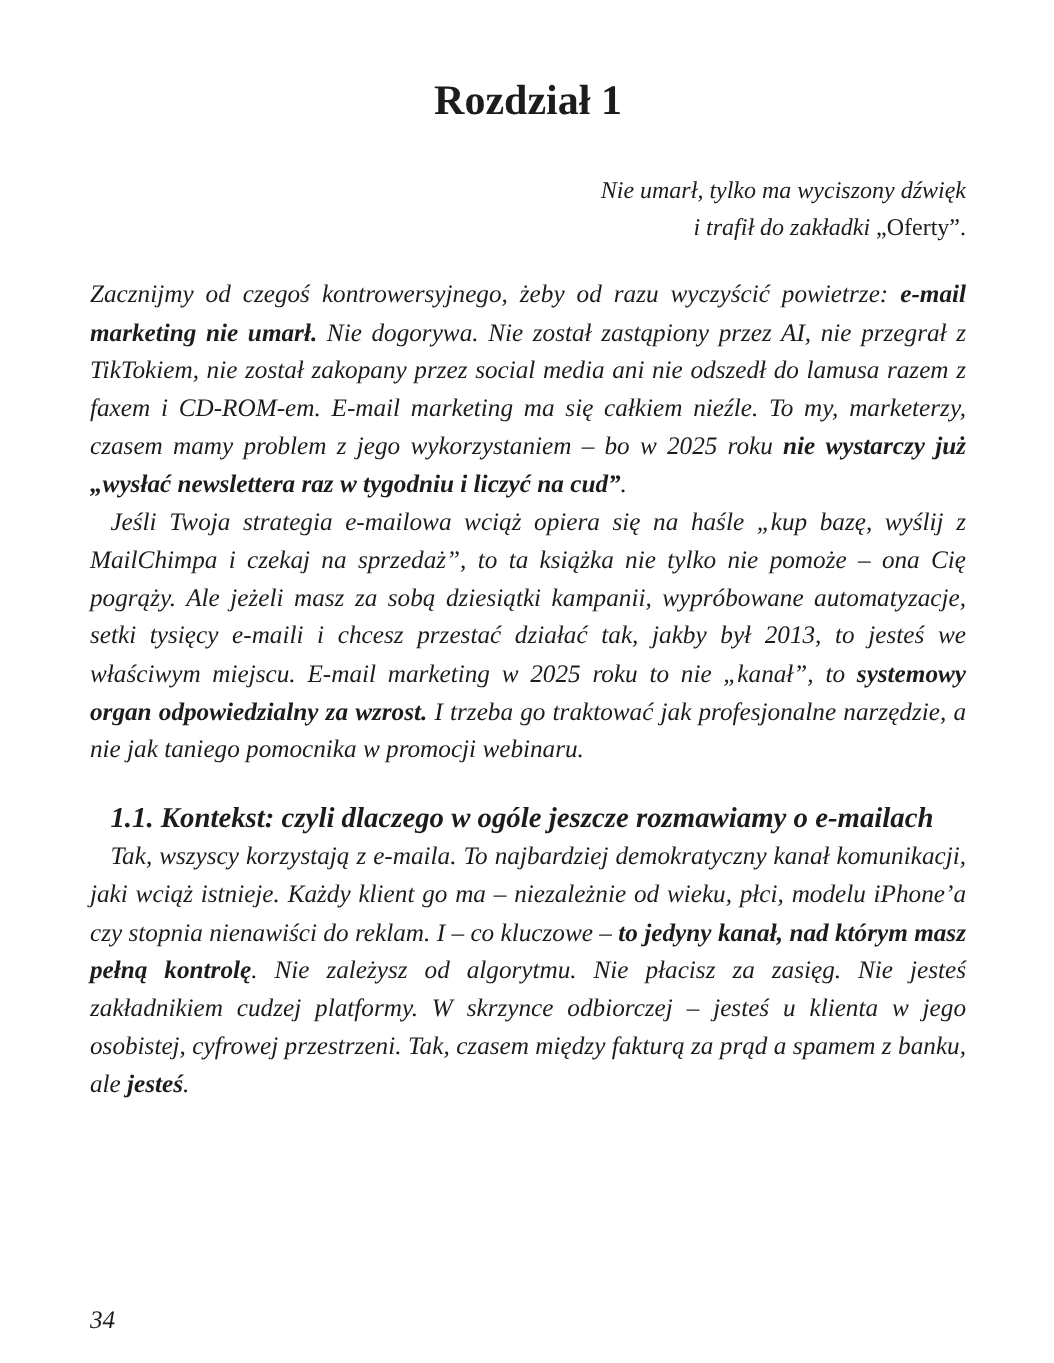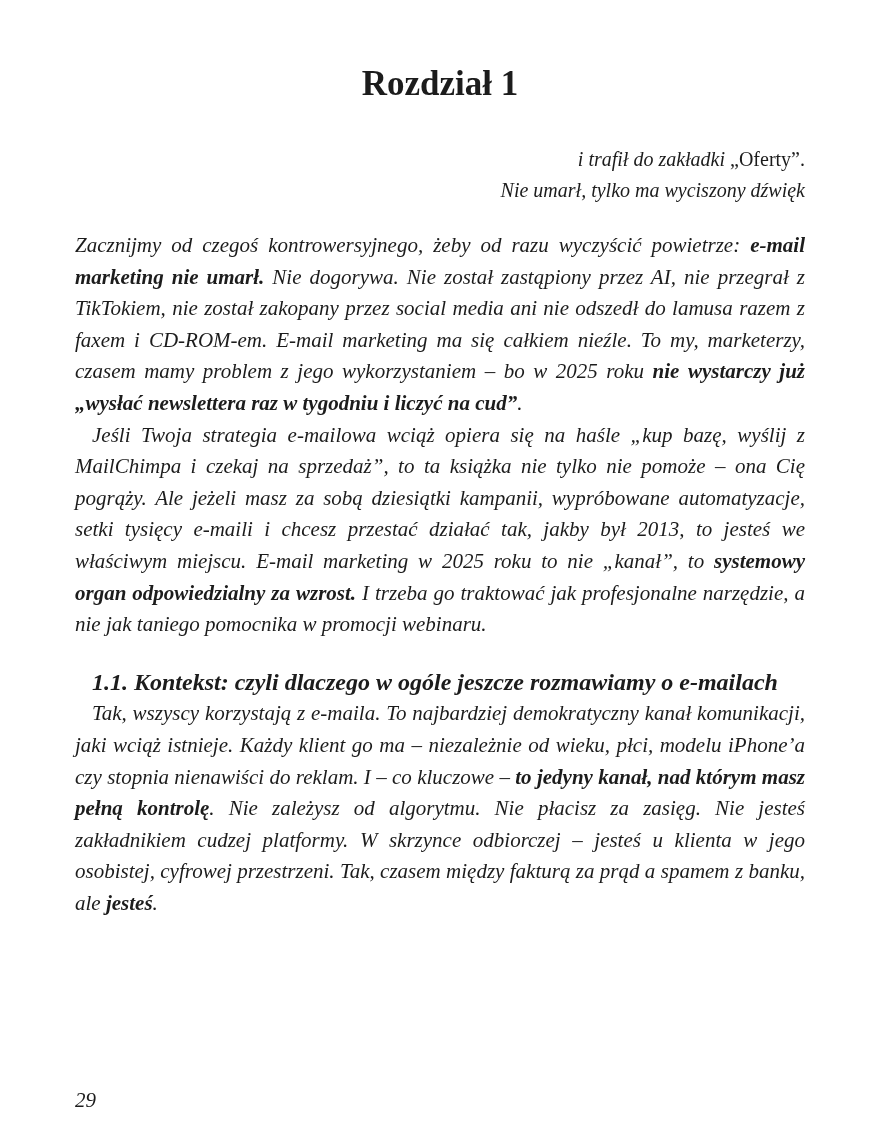--- a/index.html
+++ b/index.html
@@ -77,26 +77,26 @@
 </style>
 </head>
 <body>
 
 <div class="page">
 
   <h1 class="chapter-label">Rozdział 1</h1>
 
 
   <div class="epigraph">
+    <div class="epigraph-line">Nie umarł, tylko ma wyciszony dźwięk</div>
     <div class="epigraph-line"><span style="font-style: italic;">i trafił do zakładki </span><span style="font-style: normal;">„Oferty”.</span></div>
-    <div class="epigraph-line">Nie umarł, tylko ma wyciszony dźwięk</div>
   </div>
 
   <div class="content">
     <p class="para"><span>Zacznijmy od czegoś kontrowersyjnego, żeby od razu wyczyścić powietrze: </span><span style="font-weight: bold;">e-mail marketing nie umarł.</span><span> Nie dogorywa. Nie został zastąpiony przez AI, nie przegrał z TikTokiem, nie został zakopany przez social media ani nie odszedł do lamusa razem z faxem i CD-ROM-em. E-mail marketing ma się całkiem nieźle. To my, marketerzy, czasem mamy problem z jego wykorzystaniem – bo w 2025 roku </span><span style="font-weight: bold;">nie wystarczy już „wysłać newslettera raz w tygodniu i liczyć na cud”</span><span>.</span></p>
     <p class="para indent"><span>Jeśli Twoja strategia e-mailowa wciąż opiera się na haśle „kup bazę, wyślij z MailChimpa i czekaj na sprzedaż”, to ta książka nie tylko nie pomoże – ona Cię pogrąży. Ale jeżeli masz za sobą dziesiątki kampanii, wypróbowane automatyzacje, setki tysięcy e-maili i chcesz przestać działać tak, jakby był 2013, to jesteś we właściwym miejscu. E-mail marketing w 2025 roku to nie „kanał”, to </span><span style="font-weight: bold;">systemowy organ odpowiedzialny za wzrost.</span><span> I trzeba go traktować jak profesjonalne narzędzie, a nie jak taniego pomocnika w promocji webinaru.</span></p>
     <h3 class="section-heading">1.1. Kontekst: czyli dlaczego w ogóle jeszcze rozmawiamy o e-mailach</h3>
     <p class="para indent"><span>Tak, wszyscy korzystają z e-maila. To najbardziej demokratyczny kanał komunikacji, jaki wciąż istnieje. Każdy klient go ma – niezależnie od wieku, płci, modelu iPhone’a czy stopnia nienawiści do reklam. I – co kluczowe – </span><span style="font-weight: bold;">to jedyny kanał, nad którym masz pełną kontrolę</span><span>. Nie zależysz od algorytmu. Nie płacisz za zasięg. Nie jesteś zakładnikiem cudzej platformy. W skrzynce odbiorczej – jesteś u klienta w jego osobistej, cyfrowej przestrzeni. Tak, czasem między fakturą za prąd a spamem z banku, ale </span><span style="font-weight: bold;">jesteś</span><span>.</span></p>
   </div>
 
-  <div class="page-number">29</div>
+  <div class="page-number">34</div>
 
 </div>
 
 </body></html>

